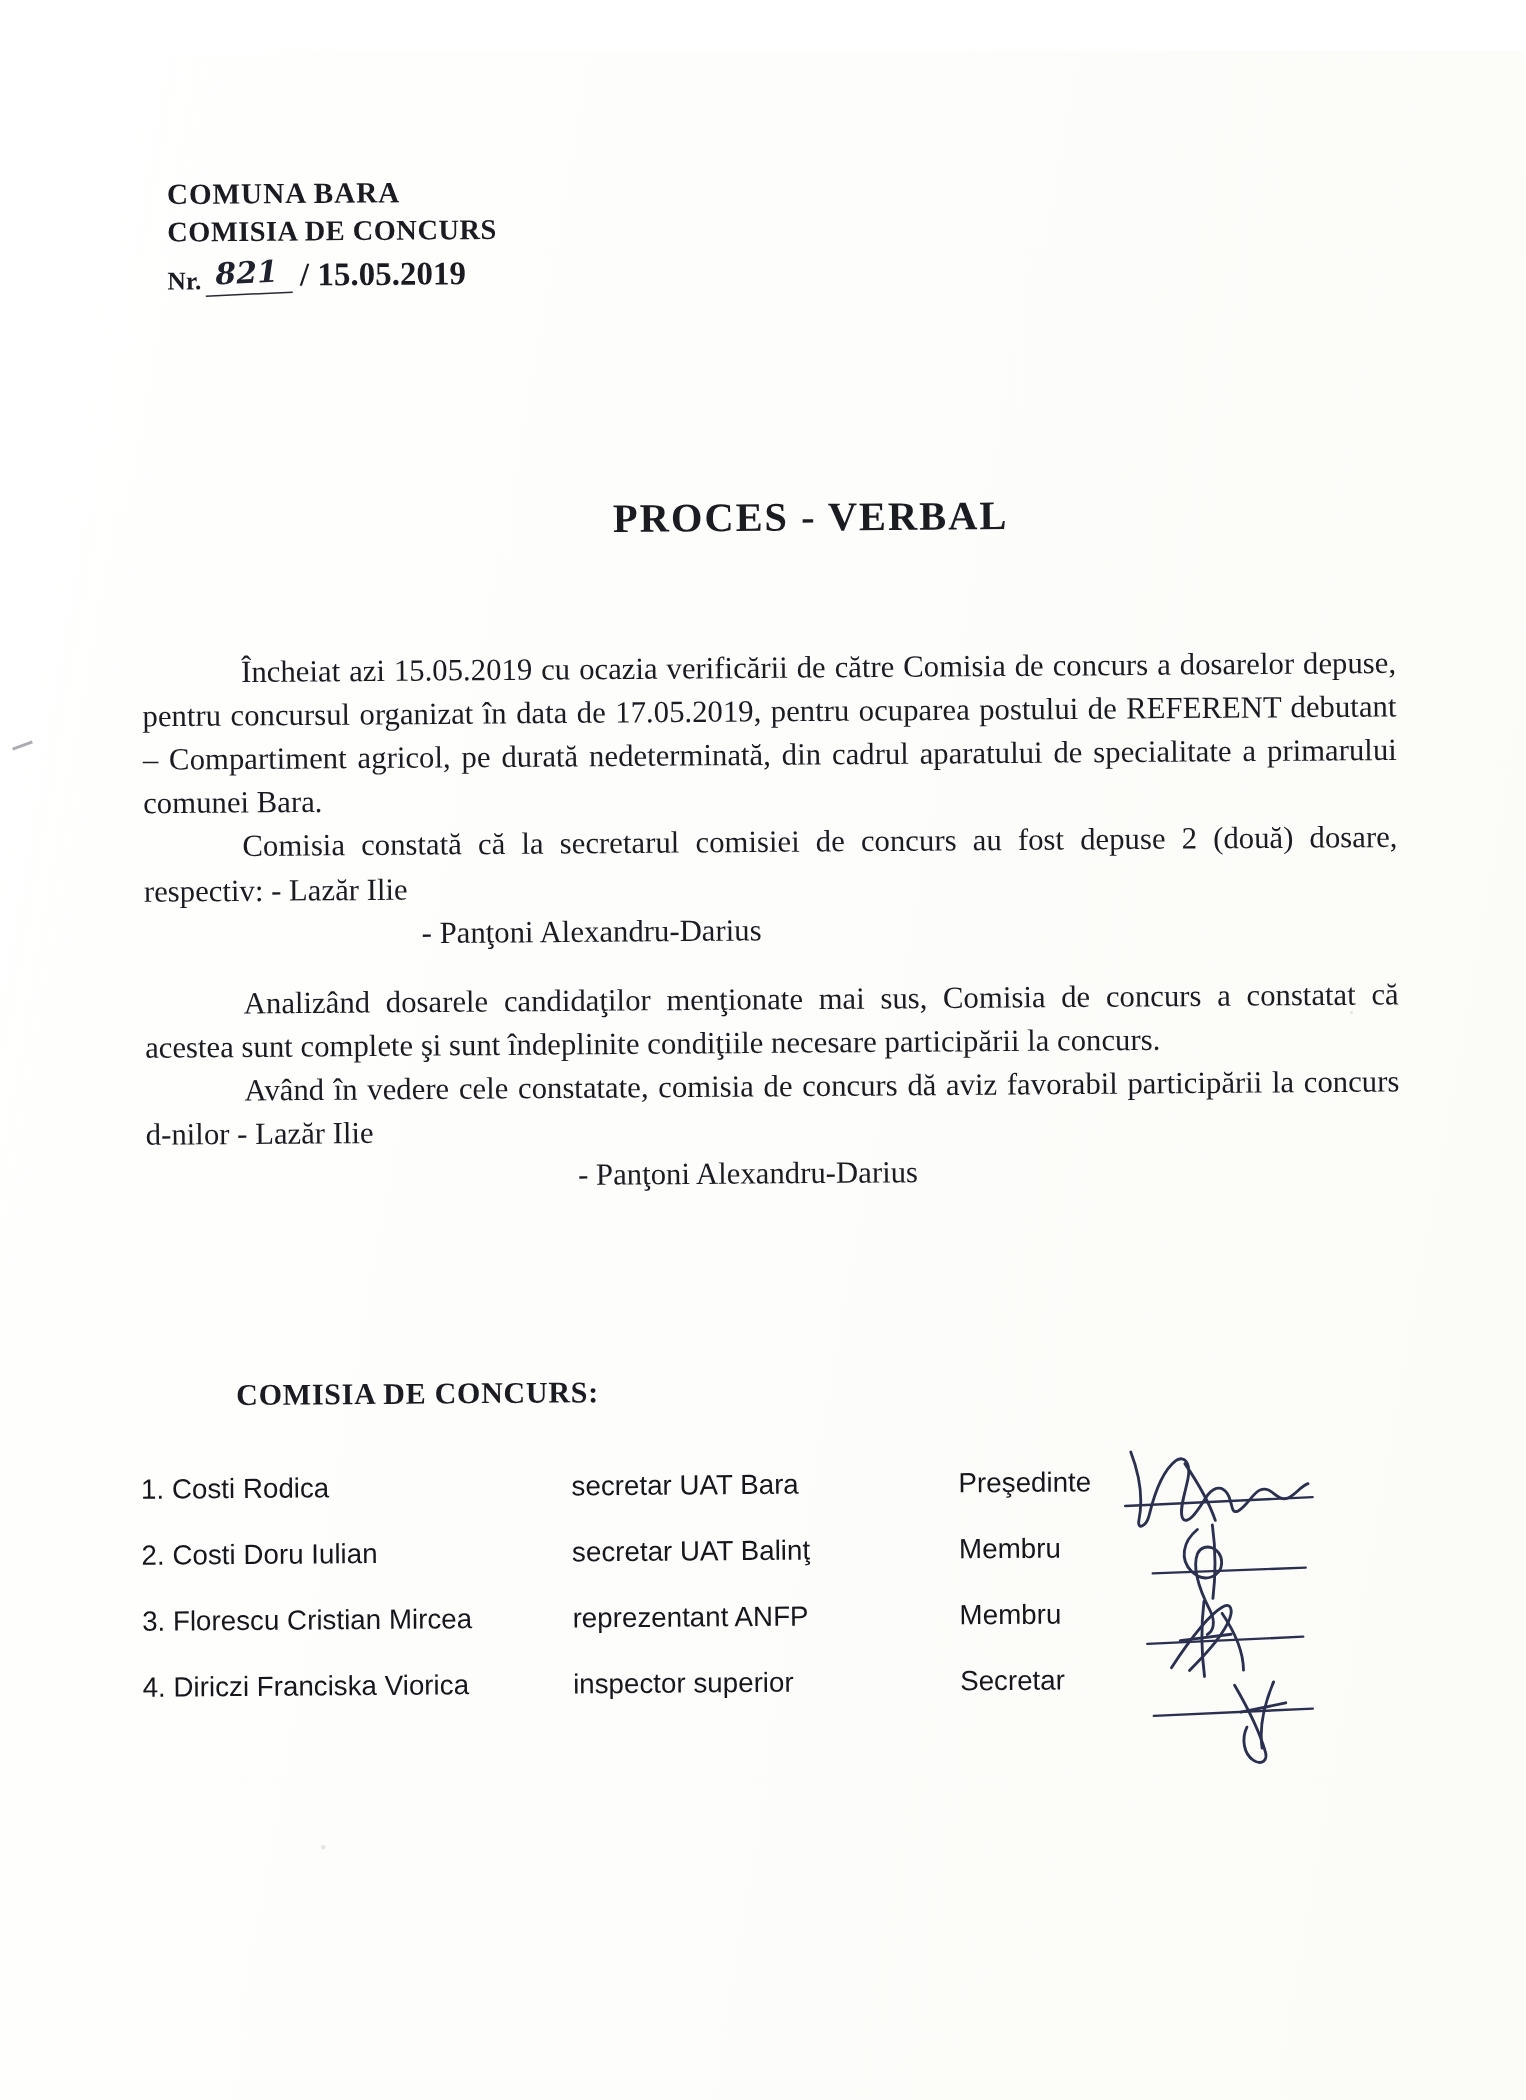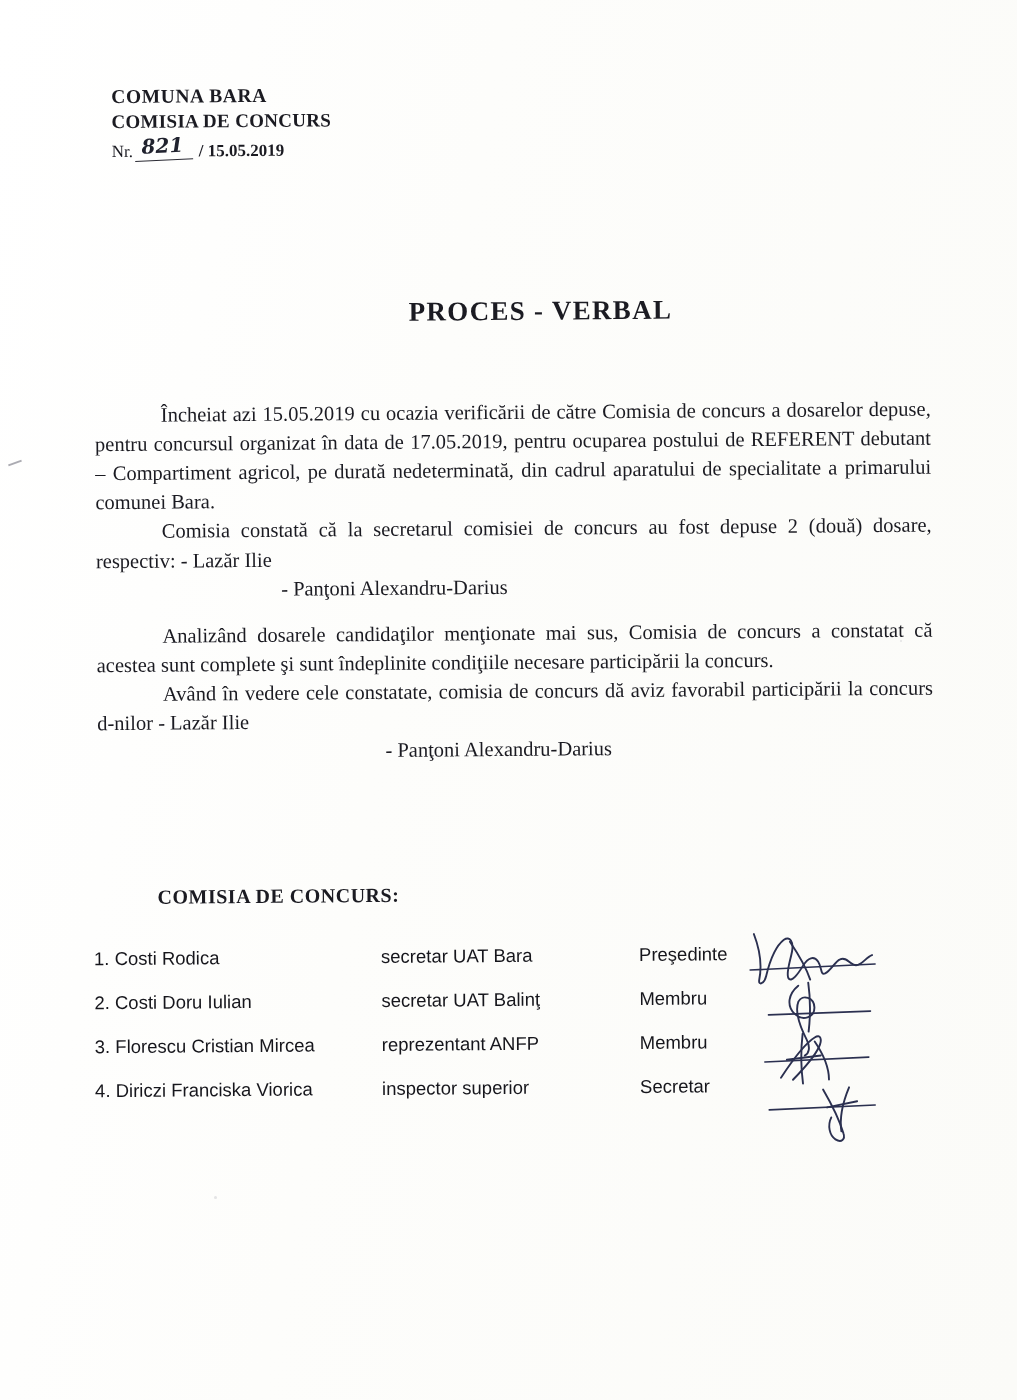--- a/index.html
+++ b/index.html
@@ -15,20 +15,21 @@
     color: #1b1b22;
     overflow: hidden;
   }
 
   
   .page {
     position: absolute;
     inset: 0;
     background:
       linear-gradient(100deg, #ffffff 0%, #fdfdfb 40%, #fbfbf8 100%);
+    margin-top: 34px;
   }
 
   .doc {
     position: absolute;
     left: 0;
     top: 0;
     width: 1017px;
     height: 1400px;
     transform: rotate(-0.45deg);
     transform-origin: 500px 700px;
@@ -43,33 +44,33 @@
   }
   .letterhead .l1 { font-size: 19.5px; letter-spacing: 0.6px; }
   .letterhead .l2 { font-size: 19px; letter-spacing: 0.3px; }
   .letterhead .l3 {
     font-size: 17px;
     margin-top: 2px;
     display: flex;
     align-items: flex-end;
     gap: 2px;
   }
-  .nr-label { font-weight: normal; }
+  .nr-label { font-weight: bold; }
   .nr-value {
     font-family: "DejaVu Serif", serif;
     font-style: italic;
     font-weight: bold;
     font-size: 20px;
     color: #20222e;
     border-bottom: 1.4px solid #2a2a33;
     padding: 0 9px 0 7px;
     transform: rotate(-2.2deg) translateY(-2px);
     display: inline-block;
   }
-  .nr-rest { font-weight: bold; font-size: 17px; margin-left: 4px; }
+  .nr-rest { font-weight: bold; font-size: 22px; margin-left: 4px; }
 
   .title {
     position: absolute;
     left: 0;
     top: 296px;
     width: 1017px;
     text-align: center;
     font-size: 27px;
     font-weight: bold;
     letter-spacing: 1.3px;

